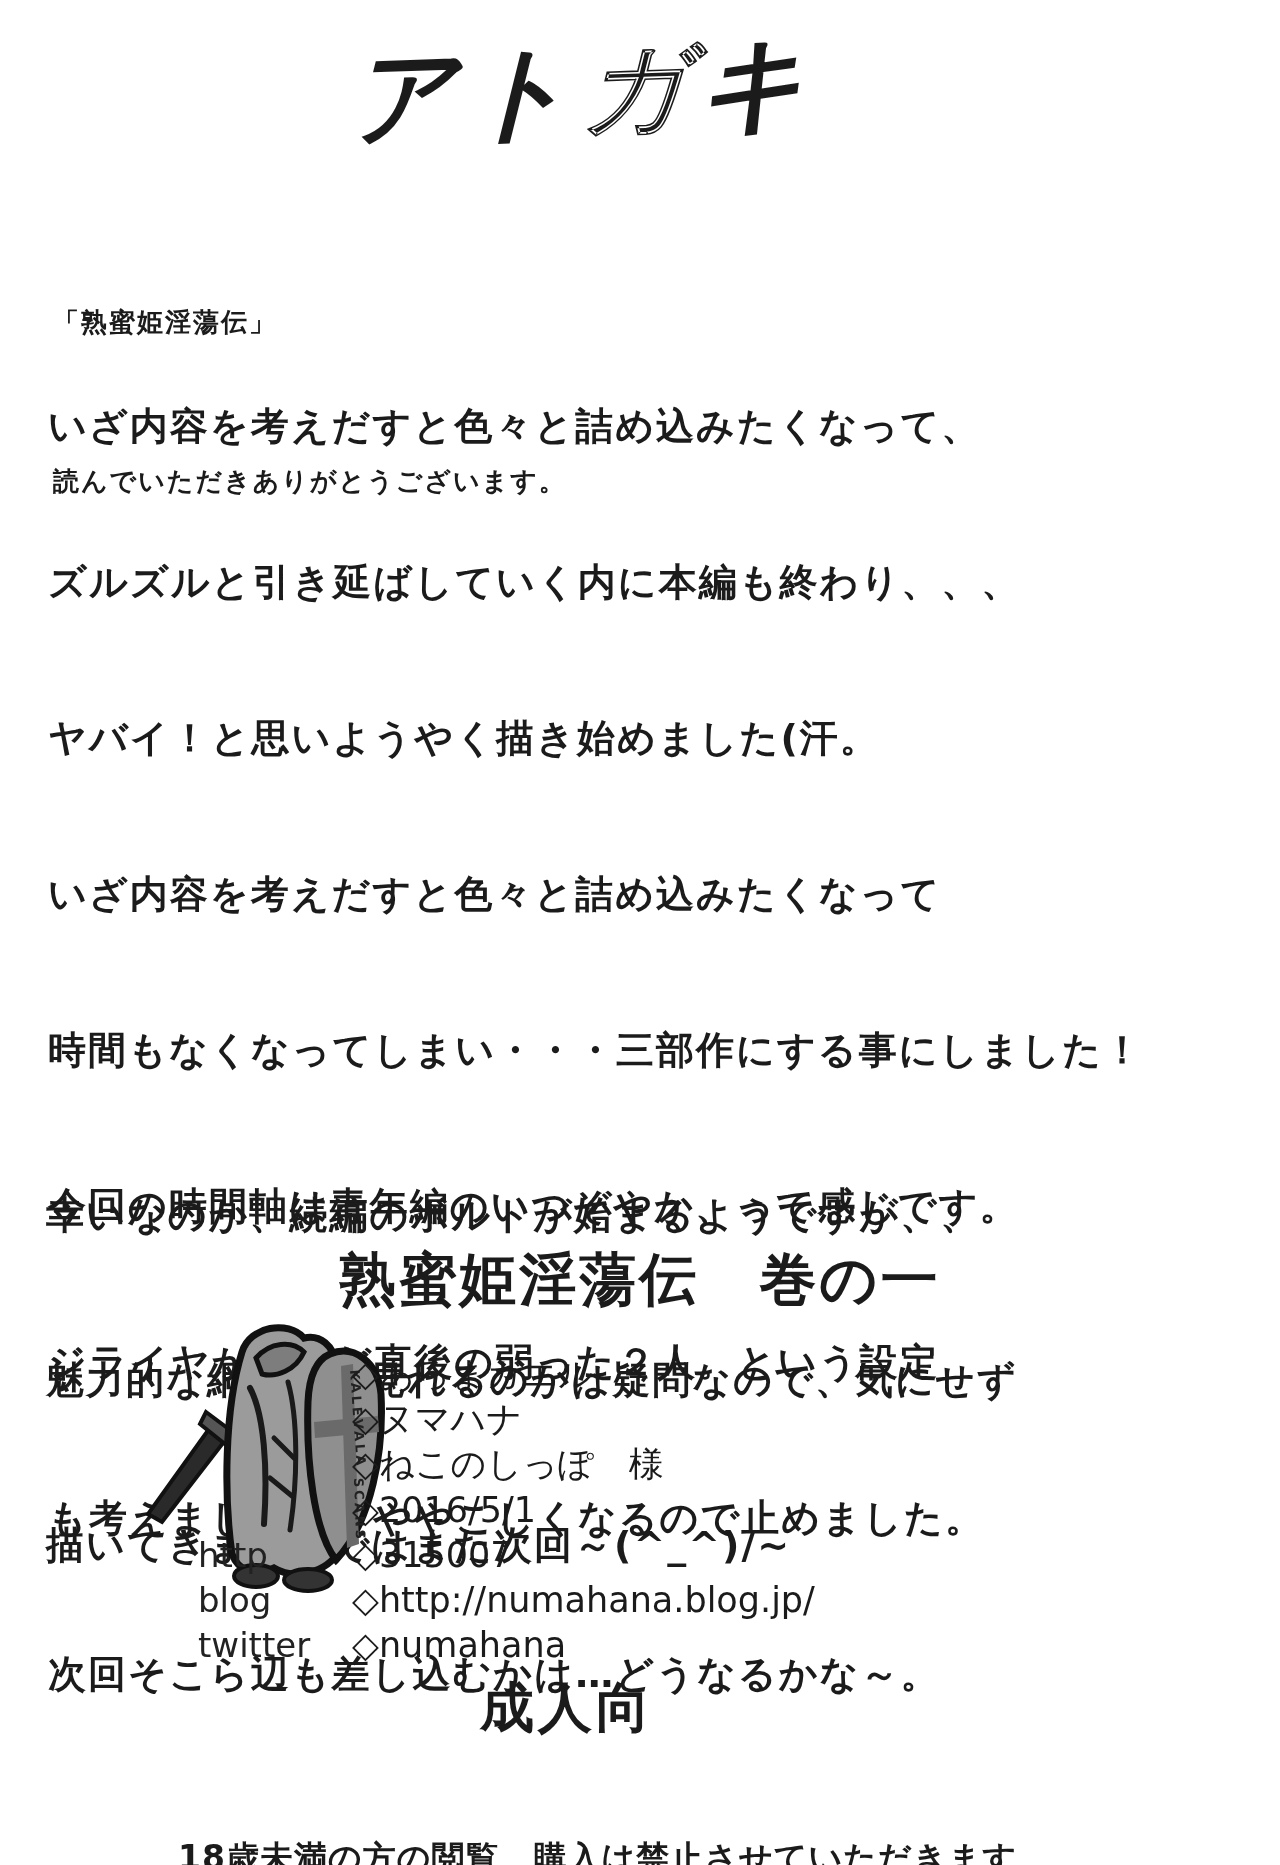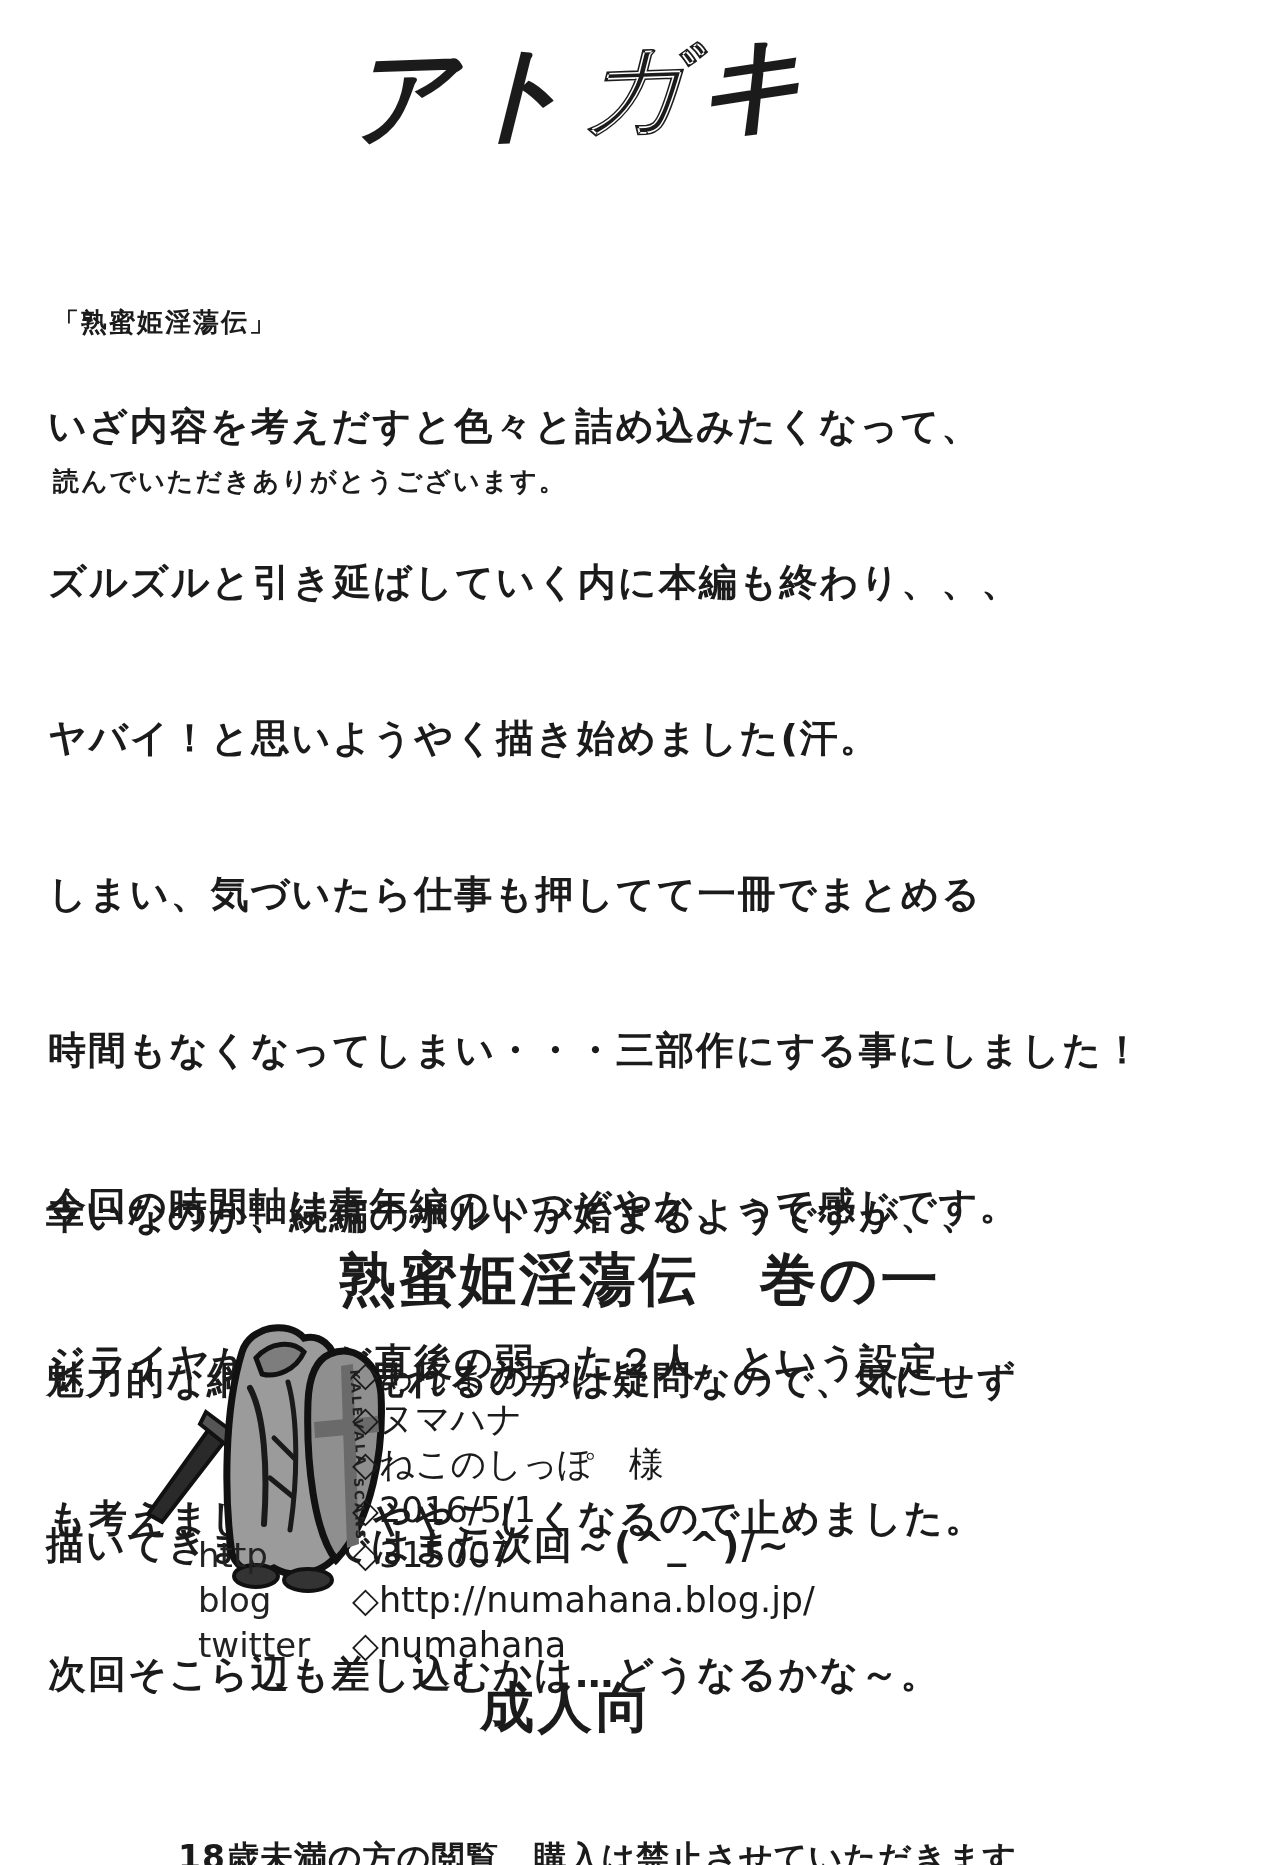--- a/index.html
+++ b/index.html
@@ -82,21 +82,21 @@
 
   <div class="greeting hand">
     <span class="line">「熟蜜姫淫蕩伝」</span>
     <span class="line">読んでいただきありがとうございます。</span>
   </div>
 
   <div class="bodytext hand">
     <span class="line">いざ内容を考えだすと色々と詰め込みたくなって、</span>
     <span class="line">ズルズルと引き延ばしていく内に本編も終わり、、、</span>
     <span class="line">ヤバイ！と思いようやく描き始めました(汗。</span>
-    <span class="line">しまい、気づいたら仕事も押してて一冊でまとめる</span>
+    <span class="line">いざ内容を考えだすと色々と詰め込みたくなって</span>
     <span class="line">時間もなくなってしまい・・・三部作にする事にしました！</span>
     <span class="line">今回の時間軸は青年編のいつぞやか、って感じです。</span>
     <span class="line">ジライヤが死んだ直後の弱った２人。という設定</span>
     <span class="line">も考えましたが、ややこしくなるので止めました。</span>
     <span class="line">次回そこら辺も差し込むかは…どうなるかな～。</span>
     
     
     
     
     

